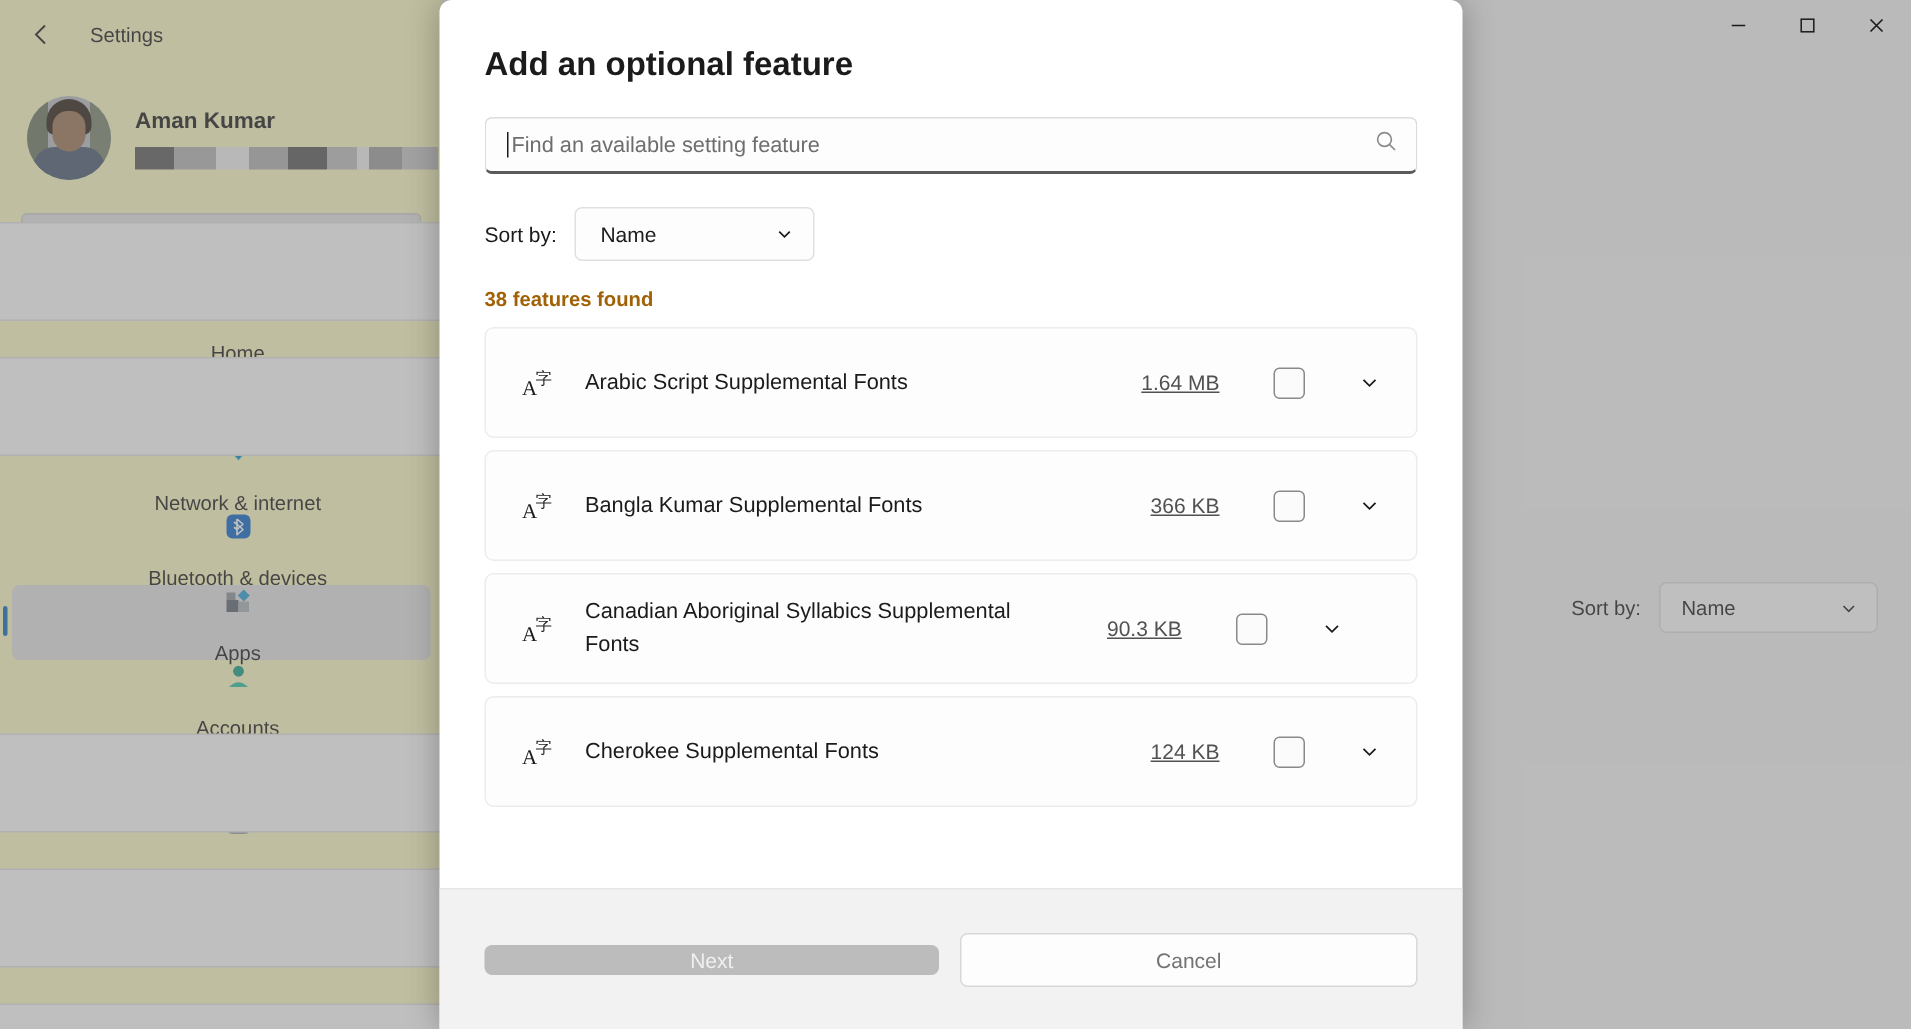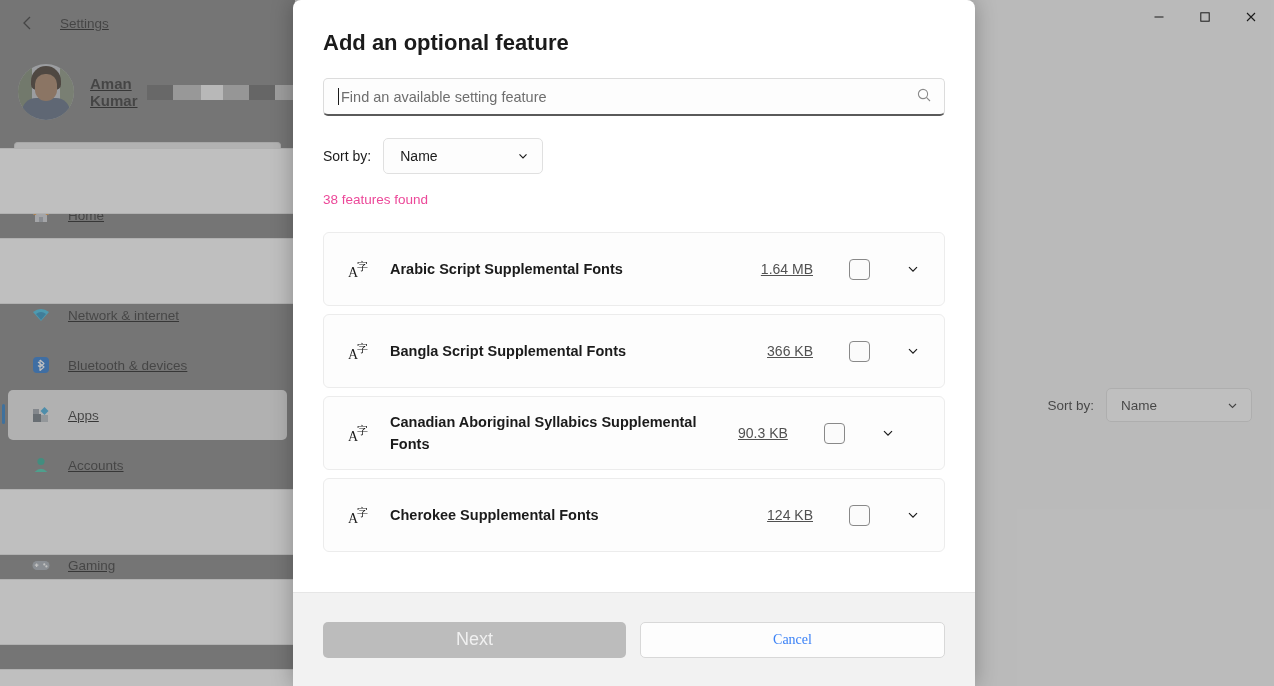--- a/index.html
+++ b/index.html
@@ -20,25 +20,24 @@
   .dim {
     position: absolute; inset: 0;
     background: rgba(120,120,120,0.46);
     z-index: 40;
     pointer-events: none;
   }
 
   
   .sidebar {
     width: 295px; height: 686px;
-    background: #737373;
+    background: #fef9c3;
     padding: 0 0 0 0;
     position: relative;
     flex: none;
-    text-decoration: underline;
   }
   .titlebar-left {
     height: 46px; display: flex; align-items: center;
     padding-left: 14px; gap: 18px;
   }
   .back-arrow {
     width: 28px; height: 28px;
     display: flex; align-items: center; justify-content: center;
     border-radius: 4px;
     color: #1b1b1b;
@@ -63,21 +62,21 @@
     position: absolute; left: 17px; top: 10px; width: 22px; height: 27px;
     background: #9b7354; border-radius: 11px 11px 12px 12px;
   }
   .avatar .shirt {
     position: absolute; left: 4px; bottom: 0; width: 48px; height: 22px;
     background: #4a5a72; border-radius: 14px 14px 0 0;
   }
   .avatar .bg-l { position:absolute; left:0; top:0; width:14px; height:56px; background:#6e7a62; }
   .avatar .bg-r { position:absolute; right:0; top:0; width:14px; height:56px; background:#7b8670; }
 
-  .profile-text { display: flex; gap: 9px; }
+  .profile-text { display: flex; flex-direction: column; gap: 9px; }
   .profile-name { font-size: 15px; font-weight: bold; color: #1b1b1b; }
   .redact-row { display: flex; gap: 0px; align-items: center; }
   .redact { height: 15px; display: inline-block; }
 
   .side-search {
     margin: 8px 14px 0 14px;
     height: 34px;
     background: #e4e4e4;
     border: 1px solid #cfcfcf;
     border-bottom: 1.5px solid #8d8d8d;
@@ -85,21 +84,21 @@
     display: flex; align-items: center;
     padding: 0 12px;
   }
   .side-search .ph { font-size: 13.5px; color: #5c5c5c; }
 
   .nav { margin-top: 14px; }
   .nav-item {
     height: 50px; display: flex; align-items: center; gap: 16px;
     padding-left: 22px; margin: 0 8px;
     border-radius: 5px; position: relative;
-    font-size: 13.5px; color: #1b1b1b;
+    font-size: 13.5px; color: #1b1b1b; flex-direction: column;
   }
   .nav-item.selected { background: #e2e2e2; }
   .nav-item.selected::before {
     content: ""; position: absolute; left: -6px; top: 14px;
     width: 3px; height: 20px; border-radius: 2px; background: #0f6cbd;
   }
   .nav-icon { width: 22px; height: 22px; flex: none; display:flex; align-items:center; justify-content:center; }
 
   
   .content { flex: 1; position: relative; padding: 46px 32px 0 20px; }
@@ -174,49 +173,49 @@
   .dlg-search .ph { flex: 1; font-size: 14.5px; color: #6e6e6e; }
 
   .dlg-sort { display: flex; align-items: center; gap: 12px; margin-bottom: 18px; }
   .dlg-sort .lbl { font-size: 14px; color: #1b1b1b; }
   .dlg-combo {
     height: 36px; width: 160px; border: 1px solid #e0e0e0;
     border-radius: 5px; background: #fdfdfd;
     display: flex; align-items: center; justify-content: space-between;
     padding: 0 12px 0 16px; font-size: 14px; color: #1b1b1b;
   }
-  .found { font-size: 13.5px; font-weight: normal; color: #ec4899; margin-bottom: 25px; }
+  .found { font-size: 13.5px; font-weight: bold; color: #a16207; margin-bottom: 11px; }
 
   .feat-list { display: flex; flex-direction: column; gap: 8px; }
   .feat-row {
     background: #fdfdfd; border: 1px solid #ececec; border-radius: 6px;
     min-height: 74px; display: flex; align-items: center;
     padding: 0 14px 0 22px; gap: 18px;
   }
   .feat-icon { width: 26px; flex: none; display:flex; align-items:center; justify-content:center; }
-  .feat-name { flex: 1; font-size: 14.5px; color: #1b1b1b; line-height: 1.55; padding-right: 10px; font-weight: bold; }
+  .feat-name { flex: 1; font-size: 14.5px; color: #1b1b1b; line-height: 1.55; padding-right: 10px; }
   .feat-size { font-size: 14px; color: #515151; white-space: nowrap; text-decoration: underline; }
   .cb {
     width: 21px; height: 21px; border: 1px solid #898989;
     border-radius: 4px; background: #fbfbfb; flex: none; margin-left: 18px;
   }
   .chev-btn { width: 34px; height: 34px; display:flex; align-items:center; justify-content:center; flex:none; margin-left: 8px; color:#1b1b1b; }
 
   .dlg-footer {
     height: 94px; background: #f2f2f2; border-top: 1px solid #e6e6e6;
     display: flex; align-items: center; gap: 14px; padding: 0 30px;
     flex: none;
   }
   .btn-next {
-    flex: 1; height: 36px; border: none; border-radius: 5px;
-    background: #bcbcbc; color: #f0f0f0; font-size: 18px; font-family: inherit;
+    flex: 1; height: 20px; border: none; border-radius: 5px;
+    background: #bcbcbc; color: #f0f0f0; font-size: 14px; font-family: inherit;
   }
   .btn-cancel {
     flex: 1; height: 36px; border: 1px solid #d8d8d8; border-radius: 5px;
-    background: #fdfdfd; color: #3b82f6; font-size: 14px; font-family: Liberation Serif, serif;
+    background: #fdfdfd; color: #737373; font-size: 14px; font-family: Liberation Sans, sans-serif;
   }
 </style>
 </head>
 <body>
 
 <div id="root">
 
   <div class="bg-window">
 
     <div class="sidebar">
@@ -453,21 +452,21 @@
           </span>
         </div>
 
         <div class="feat-row">
           <span class="feat-icon">
             <svg width="24" height="24" viewBox="0 0 24 24">
               <text x="1" y="20" font-family="'Liberation Serif', serif" font-size="14" fill="#1b1b1b">A</text>
               <text x="10" y="13" font-family="'DejaVu Sans', sans-serif" font-size="11" fill="#1b1b1b">字</text>
             </svg>
           </span>
-          <span class="feat-name">Bangla Script Supplemental Fonts</span>
+          <span class="feat-name">Bangla Kumar Supplemental Fonts</span>
           <span class="feat-size">366 KB</span>
           <span class="cb"></span>
           <span class="chev-btn">
             <svg width="16" height="16" viewBox="0 0 16 16">
                 <path d="M4 6.2 L8 10.2 L12 6.2" fill="none" stroke="currentColor" stroke-width="1.2"></path>
               </svg>
           </span>
         </div>
 
         <div class="feat-row">

